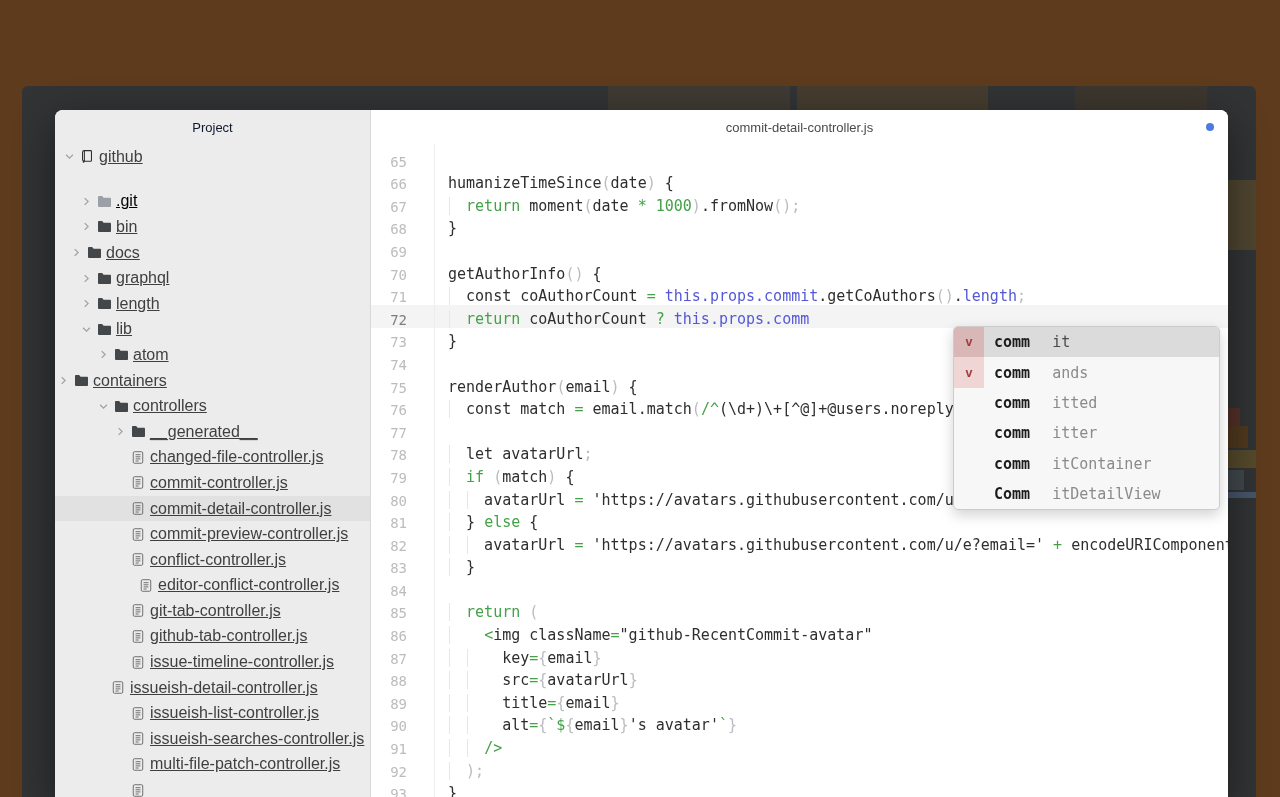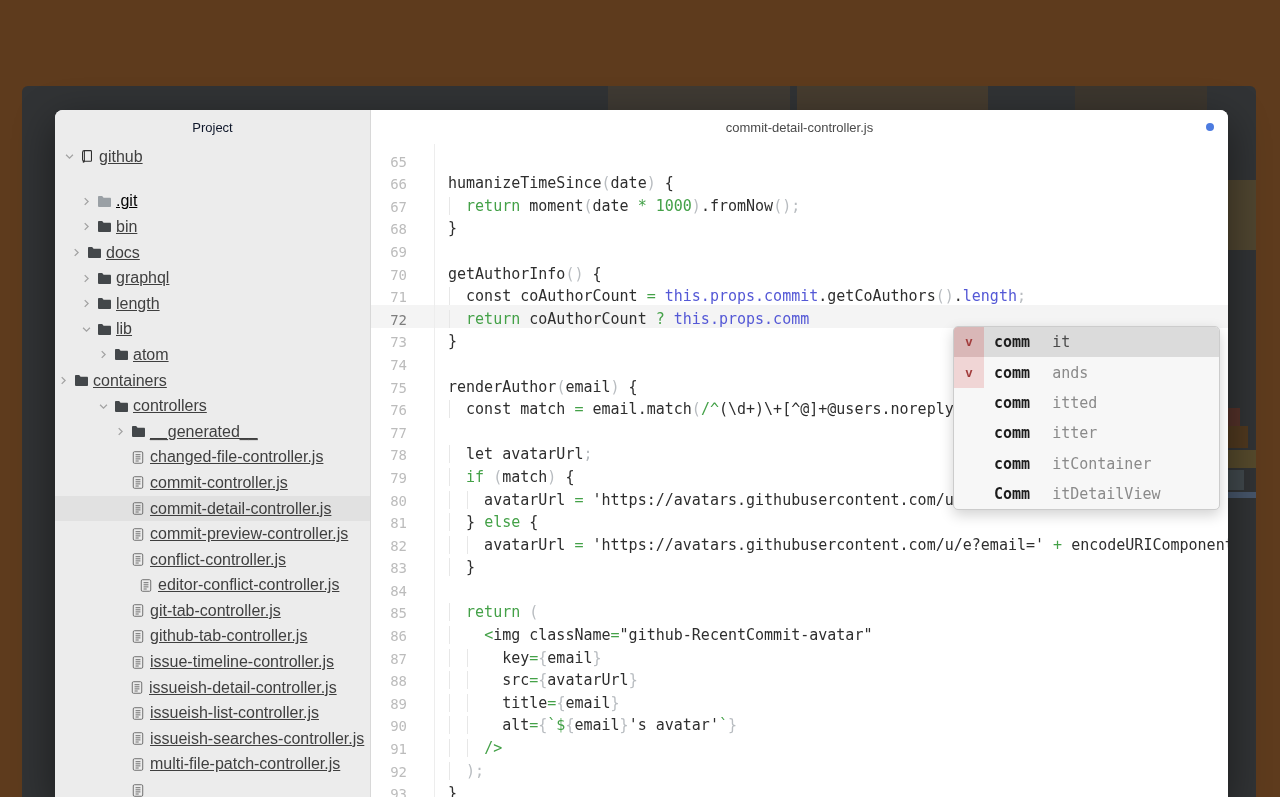--- a/index.html
+++ b/index.html
@@ -320,21 +320,21 @@
         <div class="tree-row" style="padding-left: 57px;">
           <span class="chev"></span>
           <span class="tree-ic ic-file">
             <svg viewBox="0 0 16 16" width="14" height="15" fill="none" stroke="currentColor" stroke-width="1.1">
               <rect x="2.6" y="1.4" width="10.8" height="13.2" rx="1.4"></rect>
               <path d="M5.2 4.8h5.6M5.2 7.2h5.6M5.2 9.6h5.6M5.2 12h3.6"></path>
             </svg>
           </span>
           <span class="tree-label">issue-timeline-controller.js</span>
         </div>
-        <div class="tree-row" style="padding-left: 56px;">
+        <div class="tree-row" style="padding-left: 37px;">
           <span class="chev"></span>
           <span class="tree-ic ic-file">
             <svg viewBox="0 0 16 16" width="14" height="15" fill="none" stroke="currentColor" stroke-width="1.1">
               <rect x="2.6" y="1.4" width="10.8" height="13.2" rx="1.4"></rect>
               <path d="M5.2 4.8h5.6M5.2 7.2h5.6M5.2 9.6h5.6M5.2 12h3.6"></path>
             </svg>
           </span>
           <span class="tree-label">issueish-detail-controller.js</span>
         </div>
         <div class="tree-row" style="padding-left: 57px;">

